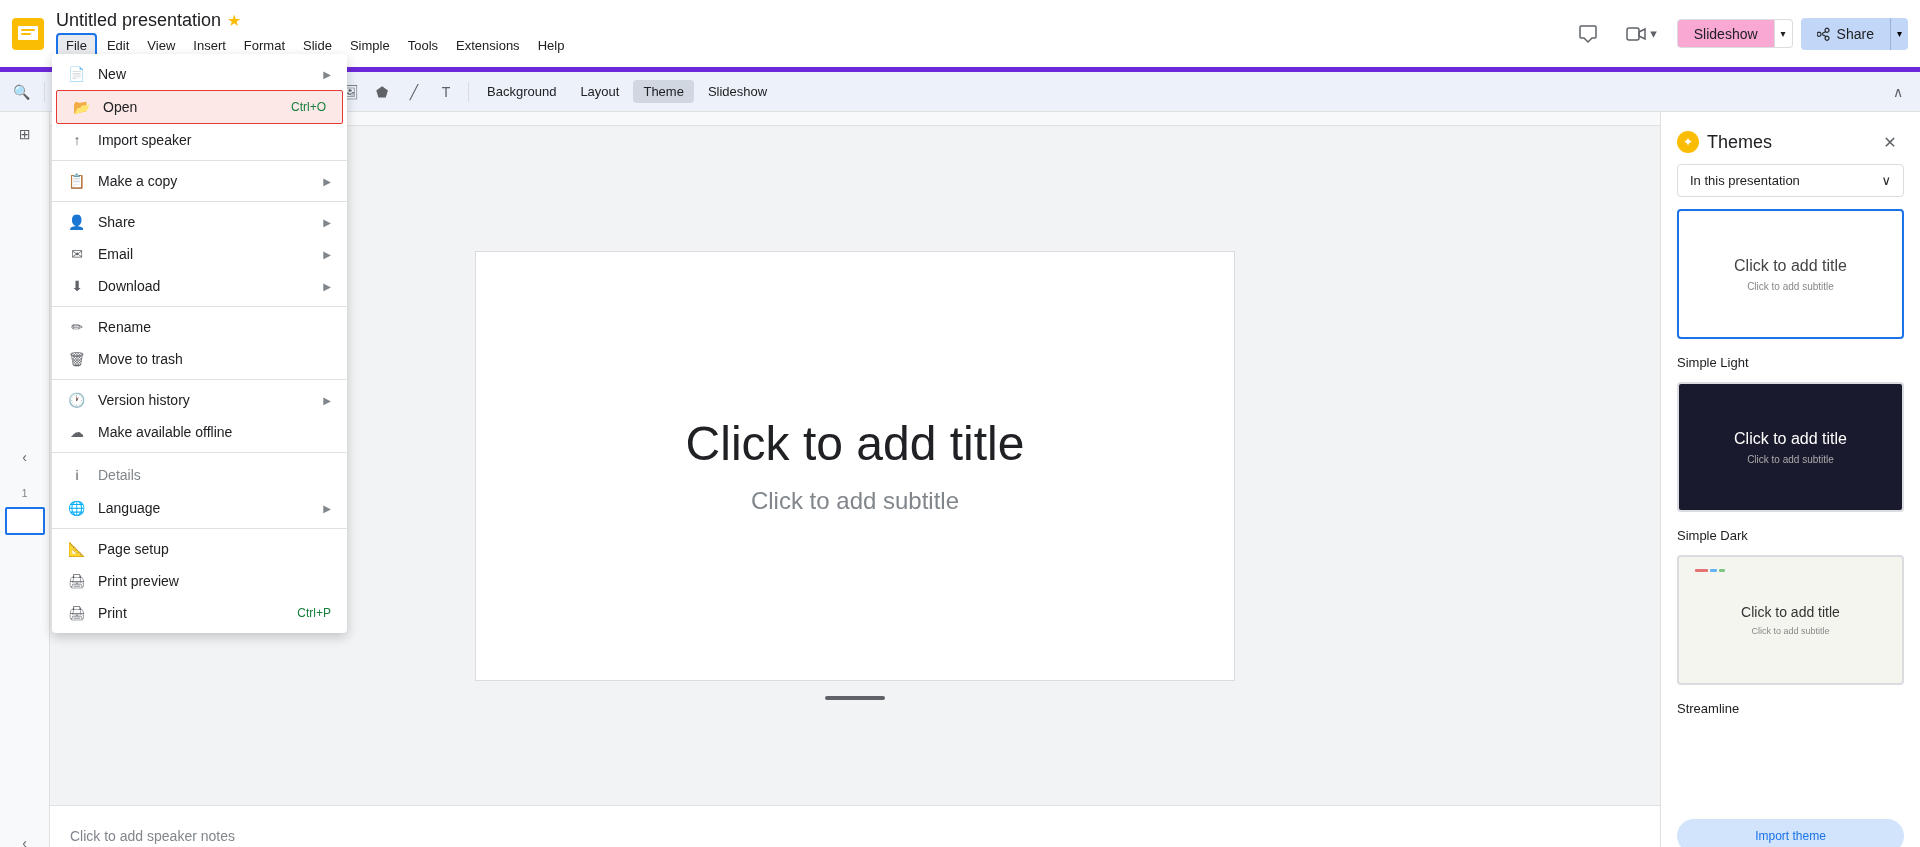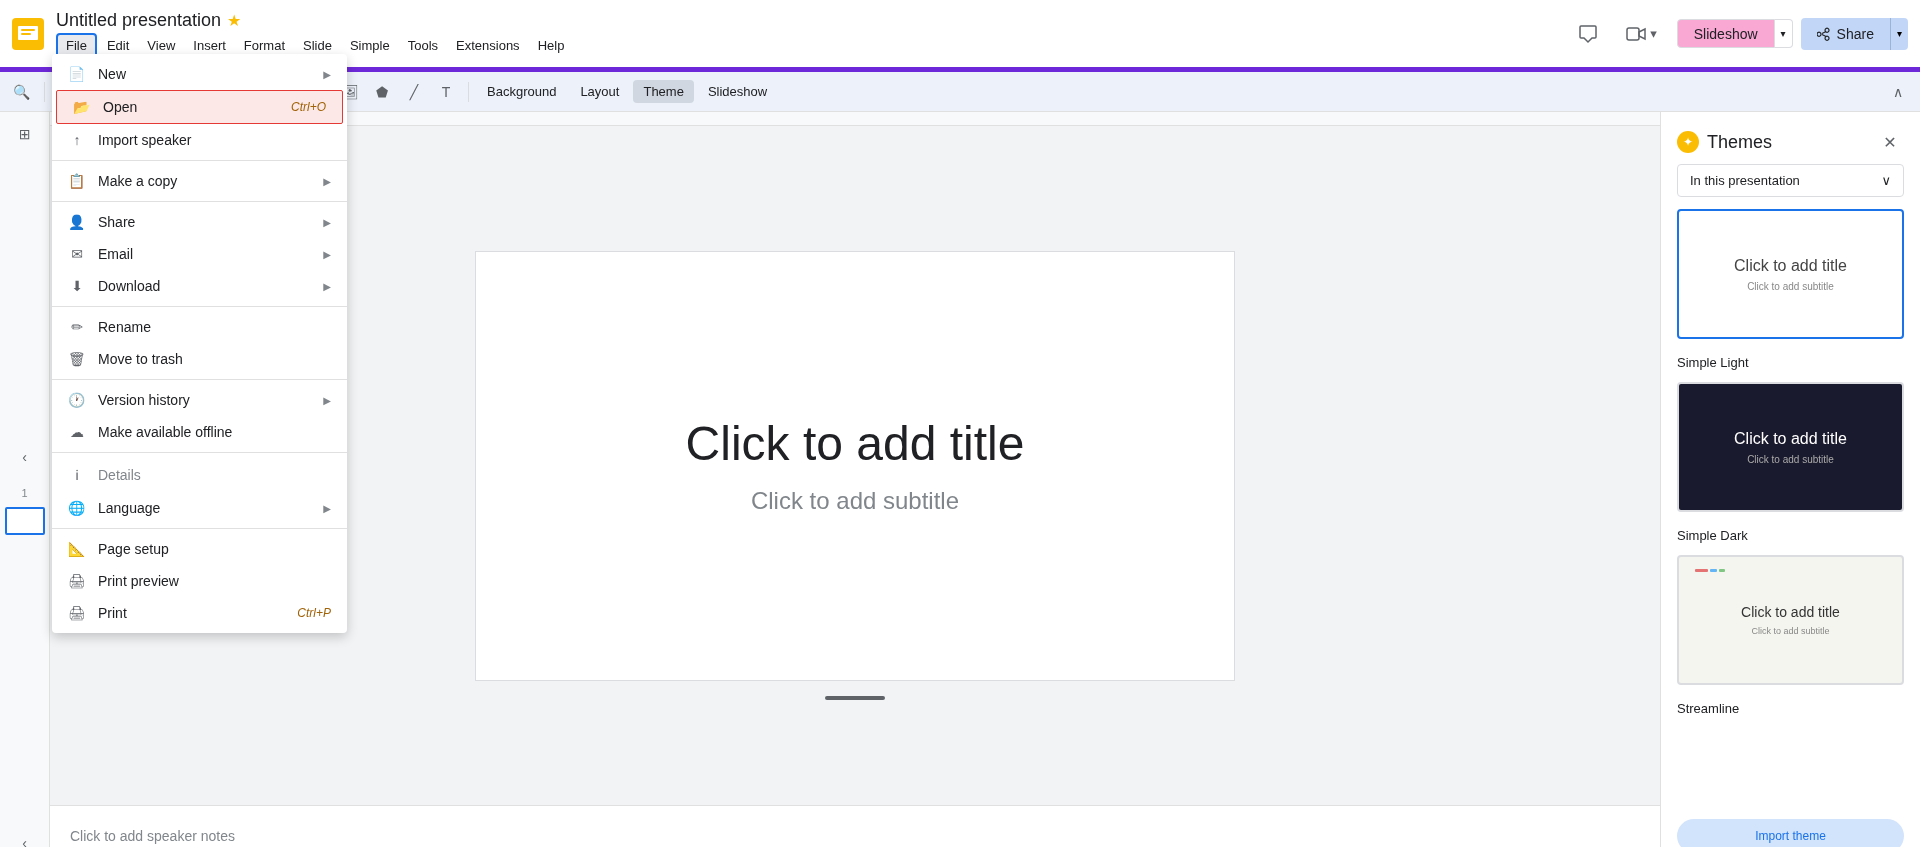--- a/index.html
+++ b/index.html
@@ -433,22 +433,21 @@
     .dropdown-item-icon {
       width: 18px;
       display: flex; align-items: center; justify-content: center;
       font-size: 14px;
       color: #5f6368;
       flex-shrink: 0;
     }
     .dropdown-item-label { flex: 1; }
     .dropdown-item-shortcut {
       font-size: 12px;
-      color: #a16207;
-      font-style: italic;
+      color: #15803d;
     }
     .dropdown-item-arrow {
       font-size: 10px;
       color: #80868b;
     }
     .file-menu-highlight {
       border: 2px solid #e53935;
       border-radius: 4px;
     }
     .open-item-highlight {

